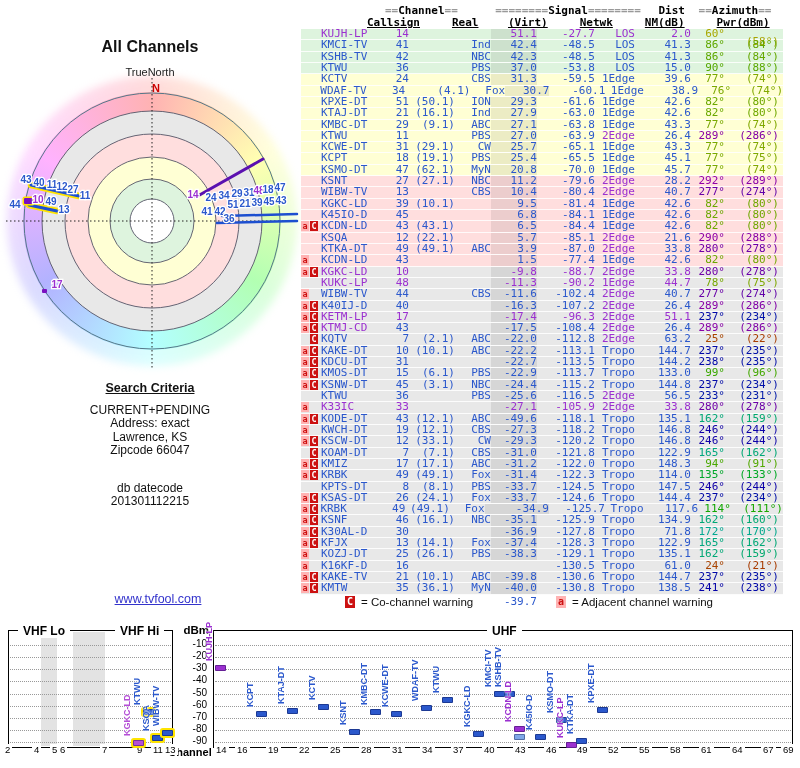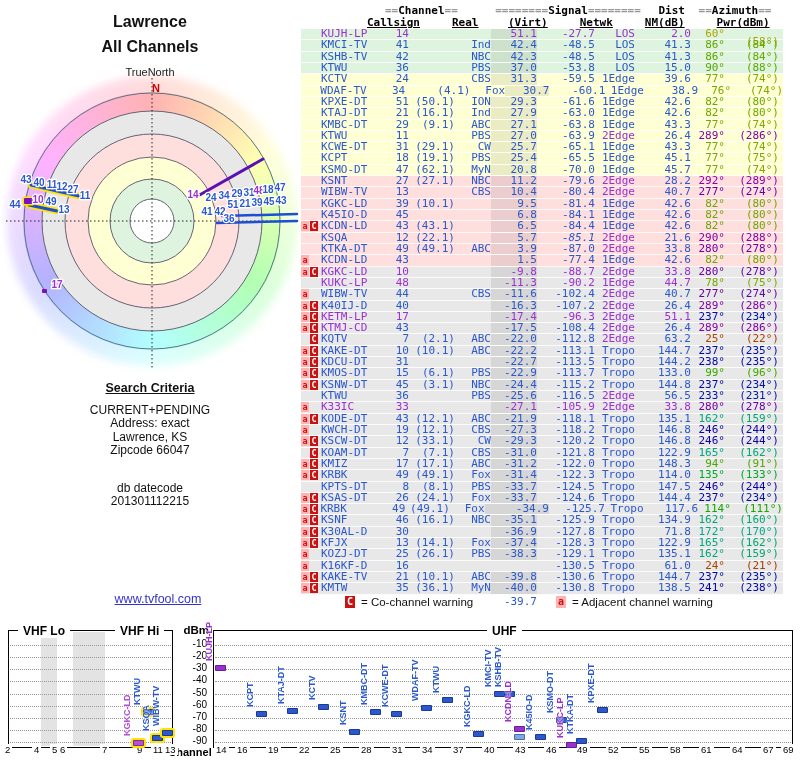--- a/index.html
+++ b/index.html
@@ -107,21 +107,20 @@
         <text x="233" y="208" text-anchor="middle" font-size="10" font-weight="bold" fill="#2b58cc" stroke="#ffffff" stroke-width="2.5" paint-order="stroke" font-family="&quot;Liberation Sans&quot;,sans-serif">51</text>
         <text x="245" y="207" text-anchor="middle" font-size="10" font-weight="bold" fill="#2b58cc" stroke="#ffffff" stroke-width="2.5" paint-order="stroke" font-family="&quot;Liberation Sans&quot;,sans-serif">21</text>
         <text x="257" y="206" text-anchor="middle" font-size="10" font-weight="bold" fill="#2b58cc" stroke="#ffffff" stroke-width="2.5" paint-order="stroke" font-family="&quot;Liberation Sans&quot;,sans-serif">39</text>
         <text x="269" y="205" text-anchor="middle" font-size="10" font-weight="bold" fill="#2b58cc" stroke="#ffffff" stroke-width="2.5" paint-order="stroke" font-family="&quot;Liberation Sans&quot;,sans-serif">45</text>
         <text x="281" y="204" text-anchor="middle" font-size="10" font-weight="bold" fill="#2b58cc" stroke="#ffffff" stroke-width="2.5" paint-order="stroke" font-family="&quot;Liberation Sans&quot;,sans-serif">43</text>
         <text x="207" y="215" text-anchor="middle" font-size="10" font-weight="bold" fill="#2b58cc" stroke="#ffffff" stroke-width="2.5" paint-order="stroke" font-family="&quot;Liberation Sans&quot;,sans-serif">41</text>
         <text x="220" y="215" text-anchor="middle" font-size="10" font-weight="bold" fill="#2b58cc" stroke="#ffffff" stroke-width="2.5" paint-order="stroke" font-family="&quot;Liberation Sans&quot;,sans-serif">42</text>
         <text x="229" y="222" text-anchor="middle" font-size="10" font-weight="bold" fill="#2b58cc" stroke="#ffffff" stroke-width="2.5" paint-order="stroke" font-family="&quot;Liberation Sans&quot;,sans-serif">36</text>
       </g>
   </svg>
-  <div class="abs rtitle" style="left:0;top:13px;">Lawrence</div>
   <div class="abs rtitle" style="left:0;top:38px;">All Channels</div>
   <div class="abs" id="true-north" style="left:0;top:66px;">TrueNorth</div>
   <div class="abs" id="north-n">N</div>
 
   <div class="abs" id="criteria">
     <div class="head">Search Criteria</div>
     <div>CURRENT+PENDING</div>
     <div>Address: exact</div>
     <div>Lawrence, KS</div>
     <div>Zipcode 66047</div>
@@ -455,21 +454,21 @@
       <div class="trow b-p">
         <span class="c0">
           <i></i>
           <i></i>
         </span>
         <span class="c1" style="color: rgb(43, 88, 204);">KSQA</span>
         <span class="c2" style="color: rgb(43, 88, 204);">12</span>
         <span class="c3" style="color: rgb(43, 88, 204);">(22.1)</span>
         <span class="c4" style="color: rgb(43, 88, 204);"></span>
         <span class="c5" style="color: rgb(43, 88, 204);">5.7</span>
-        <span class="c6" style="color: rgb(43, 88, 204); font-style: italic;">-85.1</span>
+        <span class="c6" style="color: rgb(43, 88, 204);">-85.1</span>
         <span class="c7" style="color: rgb(155, 48, 208);">2Edge</span>
         <span class="c8" style="color: rgb(43, 88, 204);">21.6</span>
         <span class="c9" style="color: rgb(140, 0, 168);">290°</span>
         <span class="c10" style="color: rgb(135, 0, 168);">(288°)</span>
       </div>
       <div class="trow b-p">
         <span class="c0">
           <i></i>
           <i></i>
         </span>
@@ -710,21 +709,21 @@
       </div>
       <div class="trow b-x">
         <span class="c0">
           <i class="wa">a</i>
           <i class="wc">C</i>
         </span>
         <span class="c1" style="color: rgb(43, 88, 204);">KODE-DT</span>
         <span class="c2" style="color: rgb(43, 88, 204);">43</span>
         <span class="c3" style="color: rgb(43, 88, 204);">(12.1)</span>
         <span class="c4" style="color: rgb(43, 88, 204);">ABC</span>
-        <span class="c5" style="color: rgb(43, 88, 204);">-21.9</span>
+        <span class="c5" style="color: rgb(43, 88, 204);">-49.6</span>
         <span class="c6" style="color: rgb(43, 88, 204);">-118.1</span>
         <span class="c7" style="color: rgb(43, 88, 204);">Tropo</span>
         <span class="c8" style="color: rgb(43, 88, 204);">135.1</span>
         <span class="c9" style="color: rgb(0, 168, 118);">162°</span>
         <span class="c10" style="color: rgb(0, 168, 109);">(159°)</span>
       </div>
       <div class="trow b-x">
         <span class="c0">
           <i class="wa">a</i>
           <i></i>

